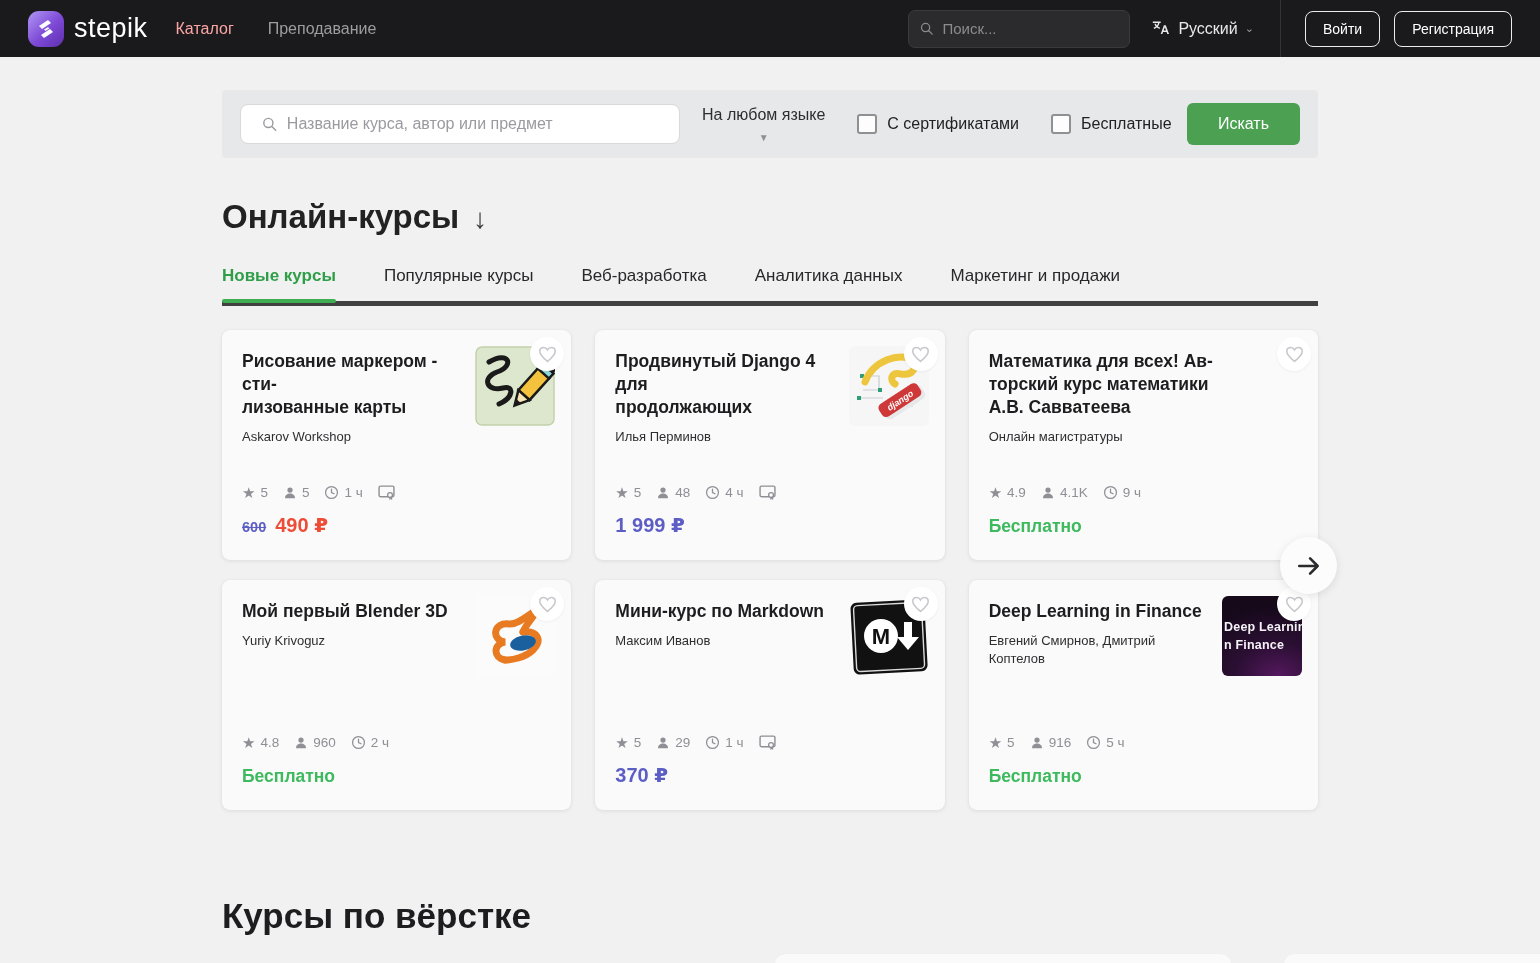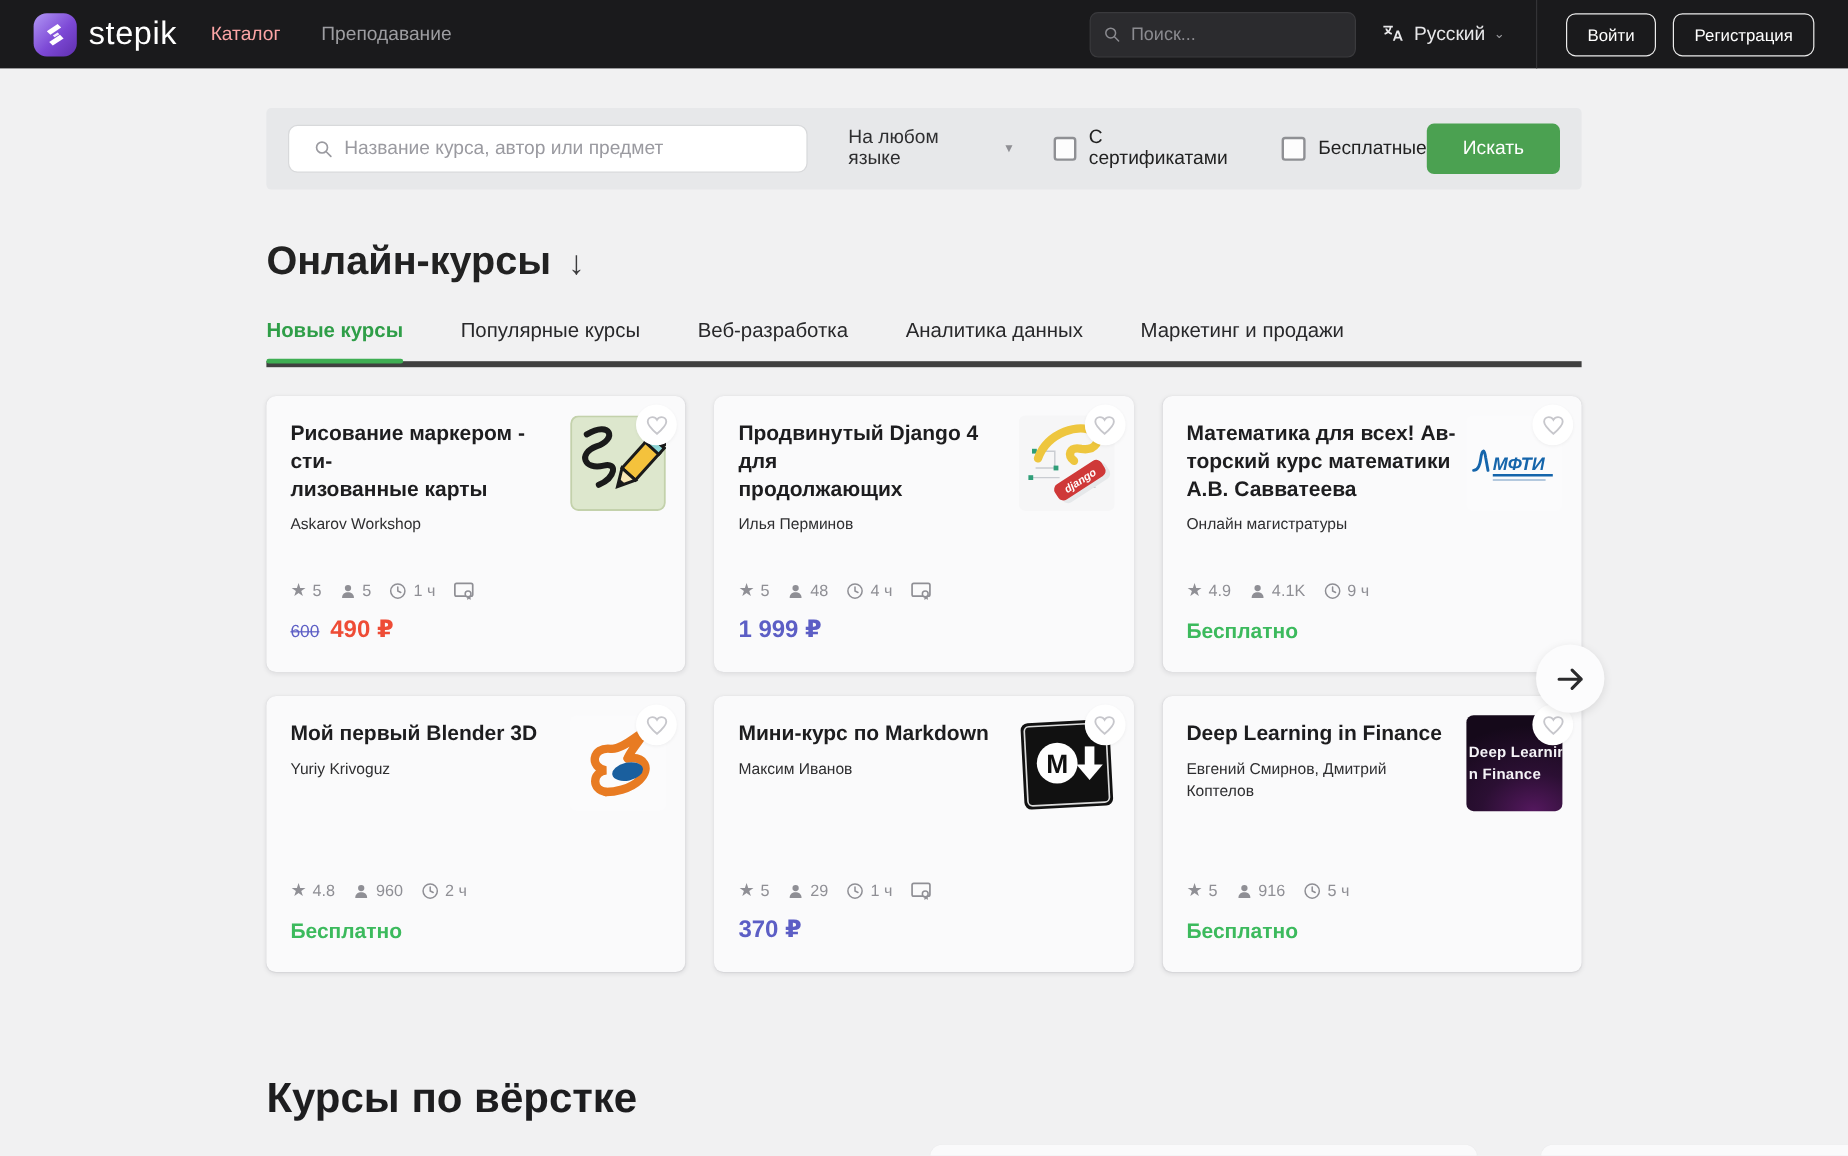--- a/index.html
+++ b/index.html
@@ -25,21 +25,21 @@
   .nav-divider{width:1px;height:57px;background:#333336;}
   .nav-btns{display:flex;gap:14px;margin-left:24px;}
   .nav-btn{background:transparent;border:1px solid #ececec;border-radius:8px;color:#fff;font-size:14px;padding:9px 17px;cursor:pointer;font-family:inherit;}
   
   .container{width:1096px;margin:0 auto;position:relative;}
   
   .filter-bar{margin-top:33px;height:68px;background:#e7e8ea;border-radius:4px;display:flex;align-items:center;padding:0 18px;}
   .filter-search{width:440px;height:40px;background:#fff;border:1px solid #d8d9db;border-radius:8px;display:flex;align-items:center;padding:0 20px;gap:9px;}
   .filter-search input{border:none;outline:none;font-size:16px;color:#444;width:100%;font-family:inherit;}
   .filter-search input::placeholder{color:#9a9aa0;}
-  .lang-select{display:flex;align-items:center;gap:8px;margin-left:34px;font-size:16px;color:#2e2e30;cursor:pointer;}
+  .lang-select{display:flex;align-items:center;gap:8px;margin-left:22px;font-size:16px;color:#2e2e30;cursor:pointer;flex-direction:column;}
   .lang-select .tri{font-size:10px;color:#8f8f94;}
   .chk-group{display:flex;align-items:center;gap:10px;margin-left:32px;cursor:pointer;font-size:16px;color:#222;}
   .chk{width:20px;height:20px;background:#fdfdfd;border:2px solid #8f9094;border-radius:3px;}
   .search-btn{margin-left:auto;width:113px;height:42px;background:#4ba151;color:#fff;border:none;border-radius:6px;font-size:16px;cursor:pointer;font-family:inherit;}
   
   .h1-row{display:flex;align-items:center;gap:14px;margin-top:40px;}
   .h1{font-size:33px;font-weight:700;color:#222;}
   .h1-arrow{font-size:28px;color:#3c3c3e;font-weight:400;transform:translateY(2px);}
   
   .tabs{display:flex;gap:48px;margin-top:30px;border-bottom:5px solid #404040;}
@@ -51,21 +51,21 @@
   .card{position:relative;background:#fafafb;border-radius:8px;height:230px;padding:20px;box-shadow:0 1px 4px rgba(25,25,35,.09),0 0 1px rgba(25,25,35,.06);cursor:pointer;}
   .card-title{font-size:17.5px;font-weight:700;color:#1d1d1f;line-height:1.32;white-space:pre-line;max-width:232px;}
   .card-author{margin-top:9px;font-size:13px;color:#2e2e30;line-height:1.35;white-space:pre-line;max-width:210px;}
   .thumb{position:absolute;top:16px;right:16px;width:80px;height:80px;border-radius:6px;overflow:hidden;}
   .fav{position:absolute;top:7px;right:7px;width:34px;height:34px;border-radius:50%;background:#fff;border:none;display:flex;align-items:center;justify-content:center;cursor:pointer;box-shadow:0 1px 3px rgba(0,0,0,.05);}
   .stats{position:absolute;left:20px;bottom:60px;display:flex;gap:15px;align-items:center;color:#8f8f95;font-size:13.5px;}
   .stat{display:flex;align-items:center;gap:5px;}
   .stat .star{font-size:15px;line-height:1;color:#8f8f95;}
   .stat svg{display:block;}
   .price-row{position:absolute;left:20px;bottom:23px;display:flex;align-items:baseline;gap:9px;}
-  .old-price{color:#5c5ec5;text-decoration:line-through;font-size:14.5px;font-weight:400;}
+  .old-price{color:#5c5ec5;text-decoration:line-through;font-size:14.5px;font-weight:700;}
   .price{font-size:20px;font-weight:700;}
   .price.paid{color:#5c5ec5;}
   .price.sale{color:#ee4c36;}
   .price.free{color:#3cba5d;font-size:17.5px;}
   
   .next-btn{position:absolute;left:1280px;top:537px;width:57px;height:57px;border-radius:50%;background:#fcfcfd;border:none;display:flex;align-items:center;justify-content:center;cursor:pointer;box-shadow:0 2px 8px rgba(0,0,0,.10);z-index:5;}
   
   .h2{font-size:35px;font-weight:700;color:#1d1d1f;margin-top:86px;}
   .ghost-card{position:absolute;background:#fafafb;border-radius:10px 10px 0 0;height:14px;top:954px;box-shadow:0 0 1px rgba(25,25,35,.06);}
   .ghost-1{left:775px;width:456px;}
@@ -271,29 +271,20 @@
       <div class="price-row">
         <span class="price paid">1 999 ₽</span>
       </div>
     </article>
 
     <article class="card">
       <div class="card-title">Математика для всех! Ав-
 торский курс математики
 А.В. Савватеева</div>
       <div class="card-author">Онлайн магистратуры</div>
-      <div class="thumb">
-        <svg viewBox="0 0 80 80">
-            <rect width="80" height="80" fill="#fbfbfc"></rect>
-            <path d="M6 46 C9 46 11 44 12 36 C13 28 15 28 16 35 L18 46" fill="none" stroke="#1565ab" stroke-width="2.4" stroke-linecap="round"></path>
-            <text x="22" y="46" font-size="15" font-weight="700" font-style="italic" fill="#1565ab" font-family="Liberation Sans, sans-serif">МФТИ</text>
-            <line x1="22" y1="50" x2="72" y2="50" stroke="#1565ab" stroke-width="2"></line>
-            <line x1="22" y1="54" x2="66" y2="54" stroke="#9db9d4" stroke-width="1.2"></line>
-          </svg>
-      </div>
       <button class="fav">
         <svg width="19" height="17" viewBox="0 0 24 22">
             <path d="M12 20 C5 14 2 10.5 2 7 C2 4 4.2 2 7 2 C9 2 11 3.2 12 5 C13 3.2 15 2 17 2 C19.8 2 22 4 22 7 C22 10.5 19 14 12 20 Z" fill="none" stroke="#c7c7cc" stroke-width="2"></path>
           </svg>
       </button>
       <div class="stats">
         <span class="stat">
             <span class="star">★</span>
             <span>4.9</span>
           </span>

